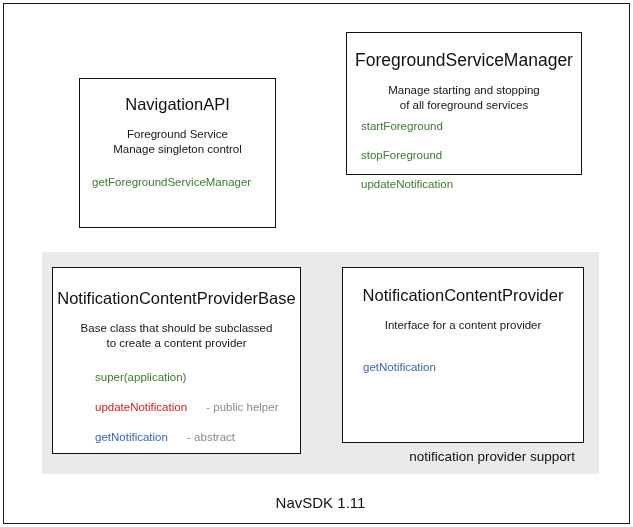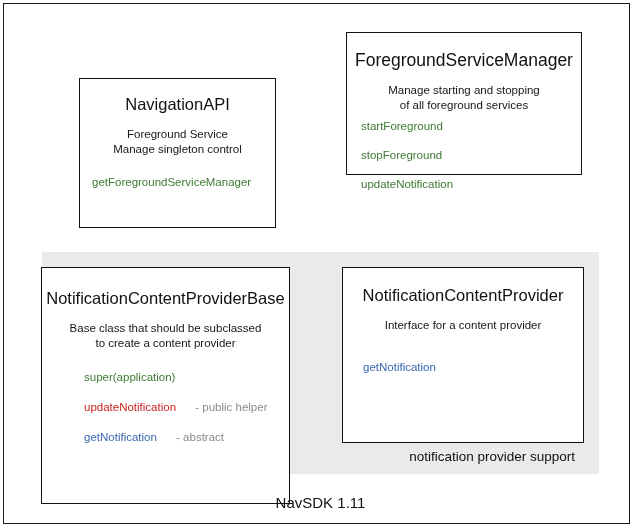--- a/index.html
+++ b/index.html
@@ -104,21 +104,21 @@
 
   #box-foreground-service-manager {
     left: 342px; top: 28px;  width: 236px; height: 143px;
   }
   #box-foreground-service-manager .box-title { font-size: 17.5px; margin-top: 17px; }
   #box-foreground-service-manager .box-desc  { margin-top: 13px; }
   #box-foreground-service-manager .members   { margin-top: 7px; padding-left: 14px; }
   #box-foreground-service-manager .member    { margin-bottom: 15px; }
 
   #box-notification-content-provider-base {
-    left: 37px;  top: 263px; width: 249px; height: 237px;
+    left: 48px;  top: 263px; width: 249px; height: 187px;
   }
   #box-notification-content-provider-base .box-title { font-size: 16.5px; margin-top: 21px; }
   #box-notification-content-provider-base .box-desc  { margin-top: 13px; }
   #box-notification-content-provider-base .members   { margin-top: 20px; padding-left: 22px; }
   #box-notification-content-provider-base .member    { margin-bottom: 16px; margin-left: 20px; }
 
   #box-notification-content-provider {
     left: 338px; top: 263px; width: 242px; height: 176px;
   }
   #box-notification-content-provider .box-title { font-size: 16.5px; margin-top: 18px; }

